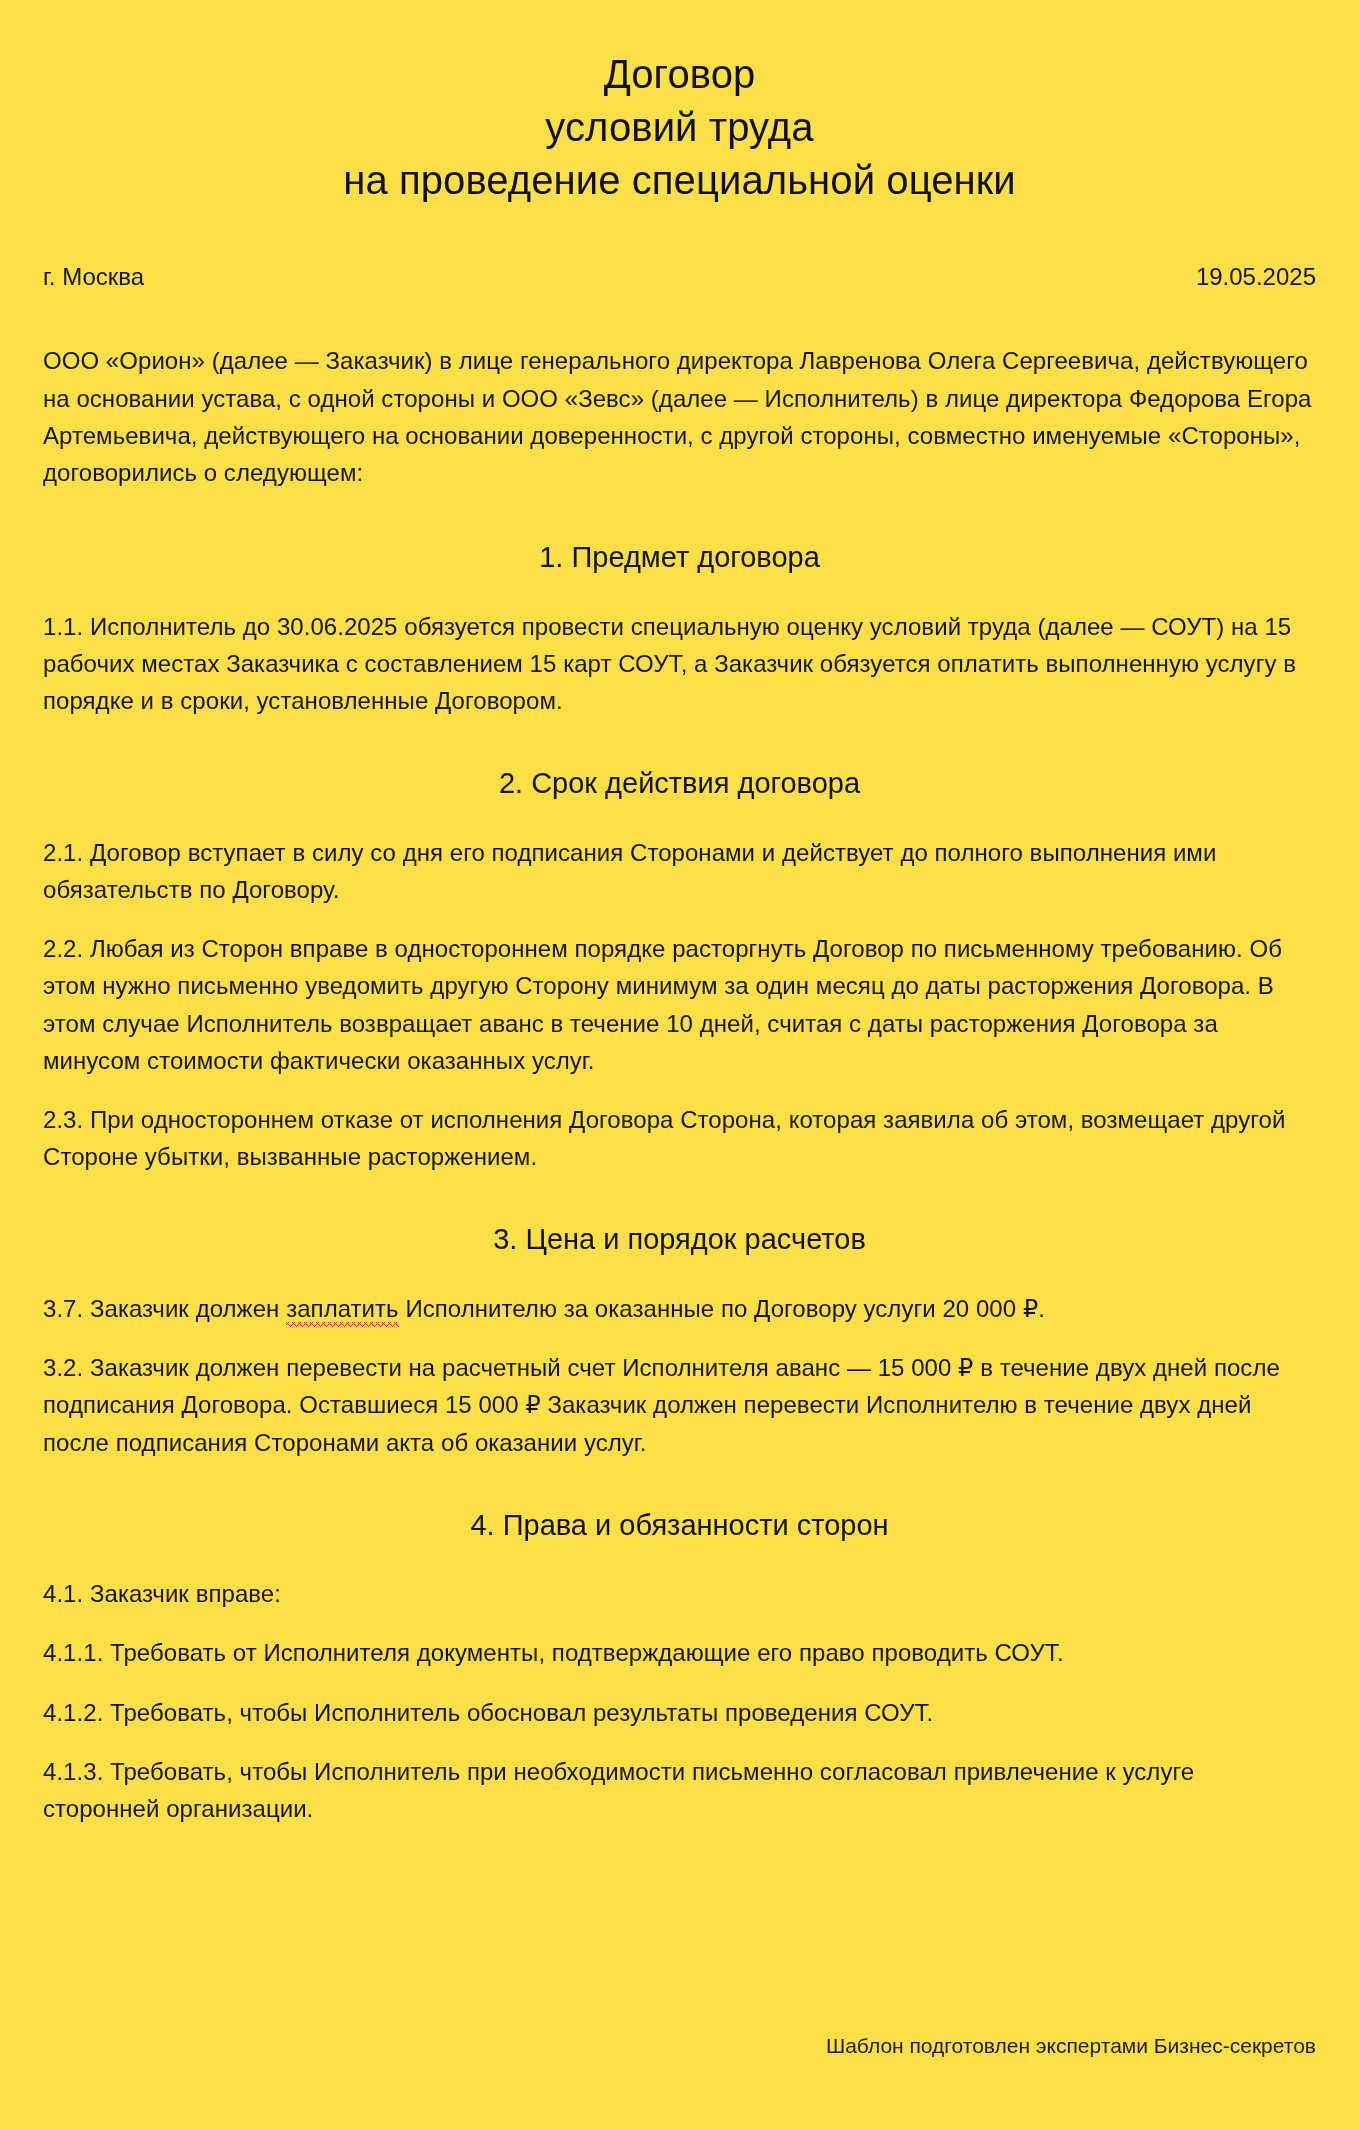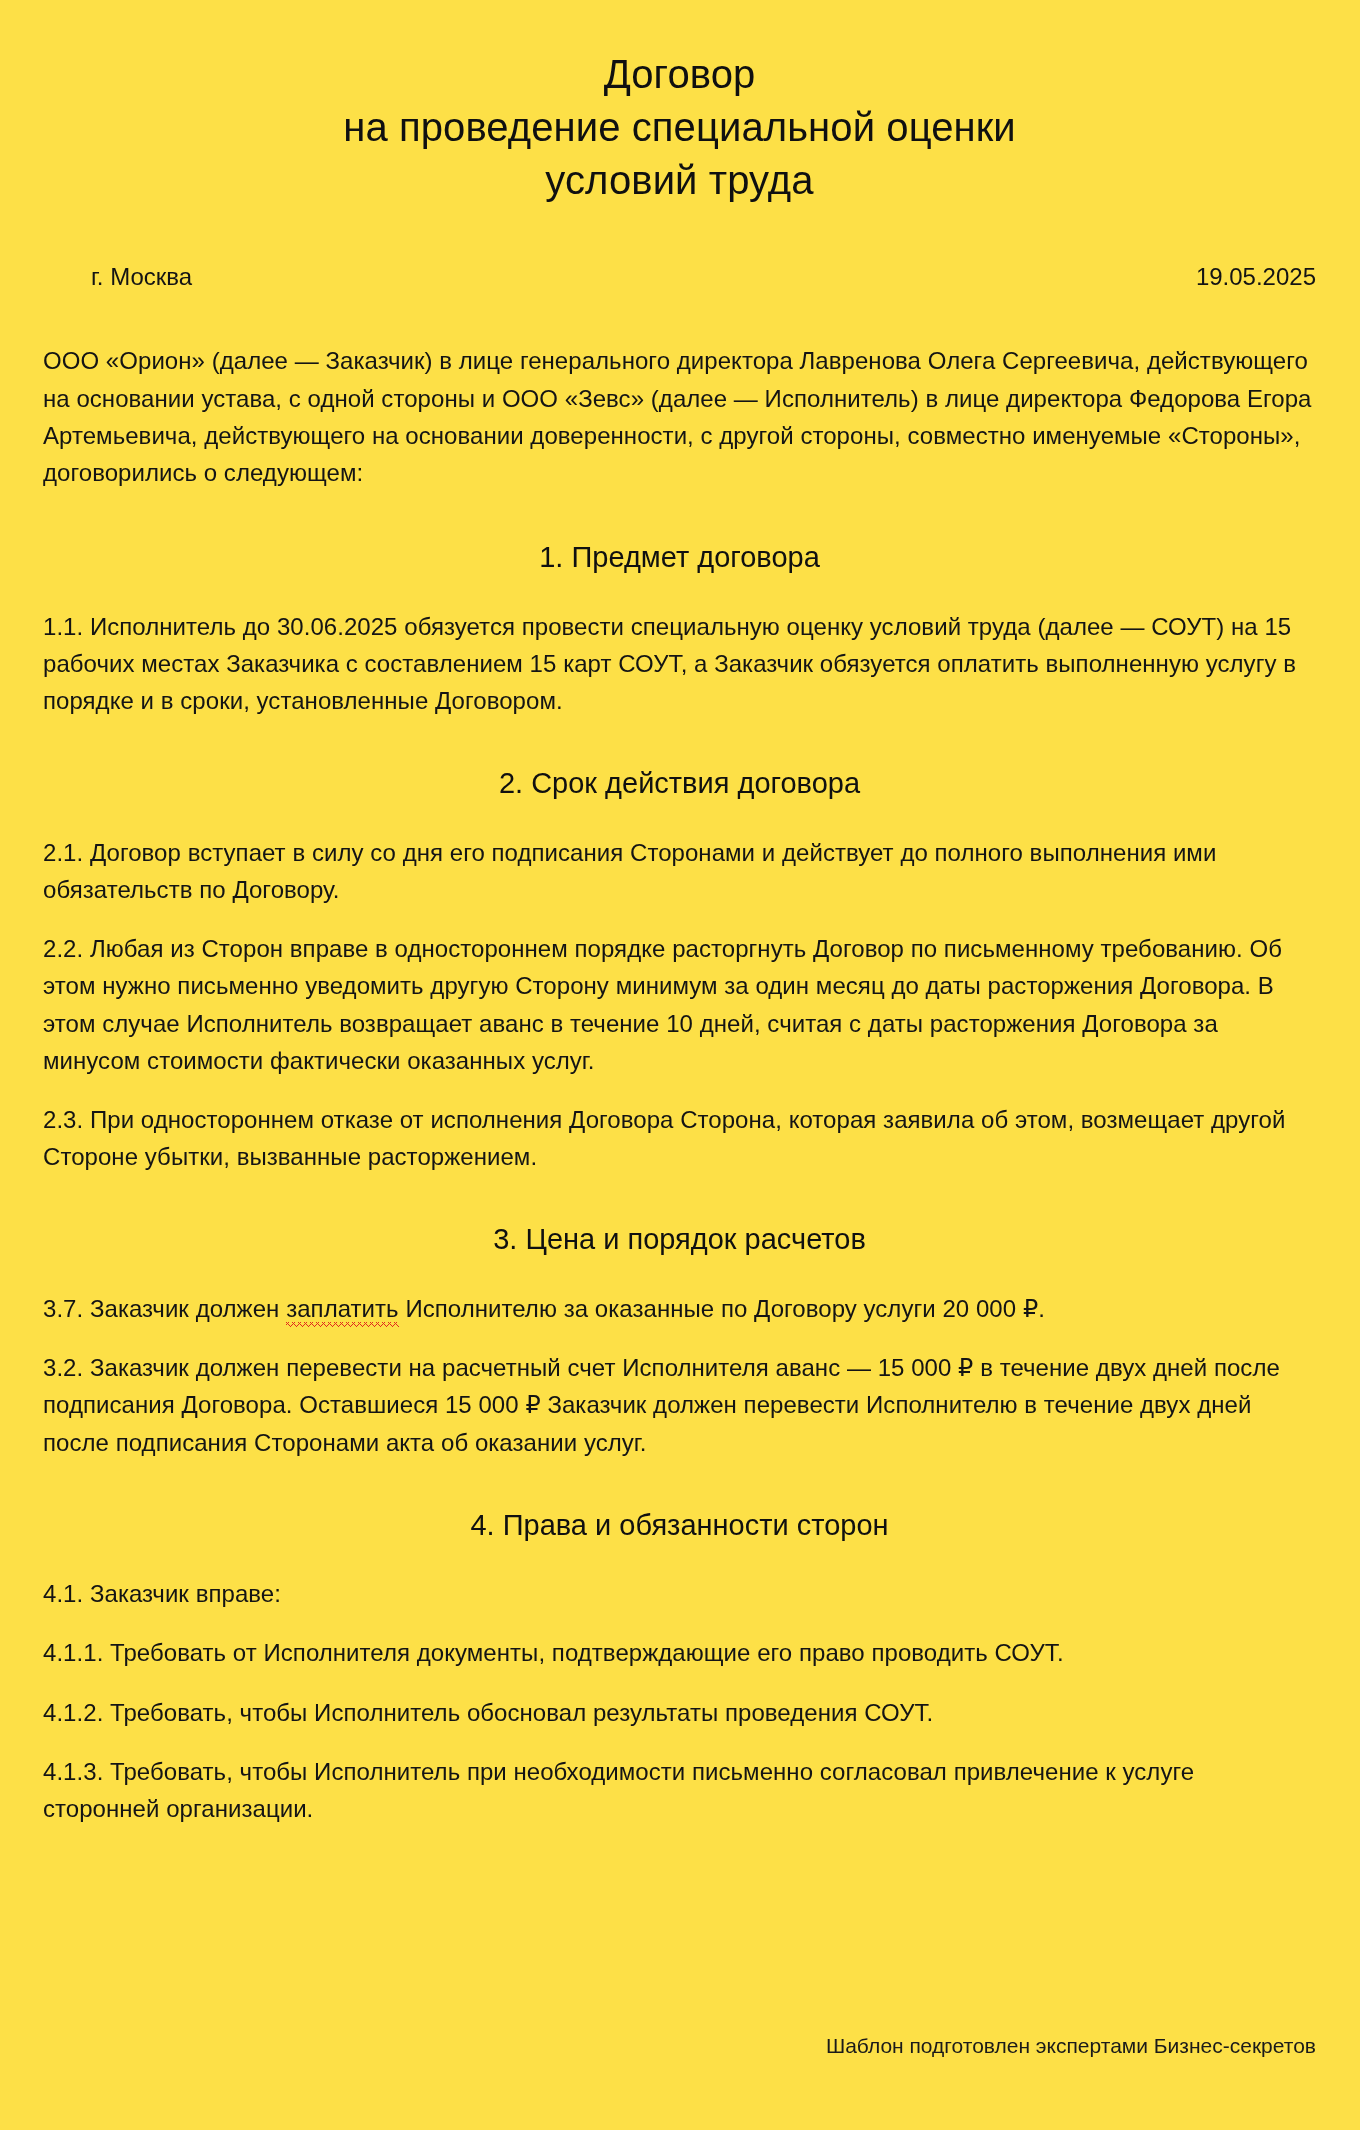--- a/index.html
+++ b/index.html
@@ -43,21 +43,21 @@
   
   .meta-row {
     display: flex;
     justify-content: space-between;
     align-items: baseline;
     margin-top: 52px;
     font-size: 24px;
     line-height: 1.45;
     color: #141414;
   }
-  .meta-row .city { text-align: center; margin-left: 48px; }
+  .meta-row .city { text-align: center; }
   .meta-row .date { text-align: right; }
 
   
   .para {
     font-size: 24px;
     line-height: 1.55;
     color: #141414;
     margin: 0;
     text-align: left;
     letter-spacing: 0.05px;
@@ -115,22 +115,22 @@
   }
 </style>
 </head>
 <body>
 
 <div class="page">
   <div class="content">
 
     <h1 class="doc-title">
       <span class="tl">Договор</span>
+      <span class="tl">условий труда</span>
       <span class="tl">на проведение специальной оценки</span>
-      <span class="tl">условий труда</span>
     </h1>
 
     <div class="meta-row">
       <span class="city">г. Москва</span>
       <span class="date">19.05.2025</span>
     </div>
 
     <p class="para intro">ООО «Орион» (далее — Заказчик) в лице генерального директора Лавренова Олега Сергеевича, действующего на основании устава, с одной стороны и ООО «Зевс» (далее — Исполнитель) в лице директора Федорова Егора Артемьевича, действующего на основании доверенности, с другой стороны, совместно именуемые «Стороны», договорились о следующем:</p>
 
     <h2 class="section-heading first">1. Предмет договора</h2>

